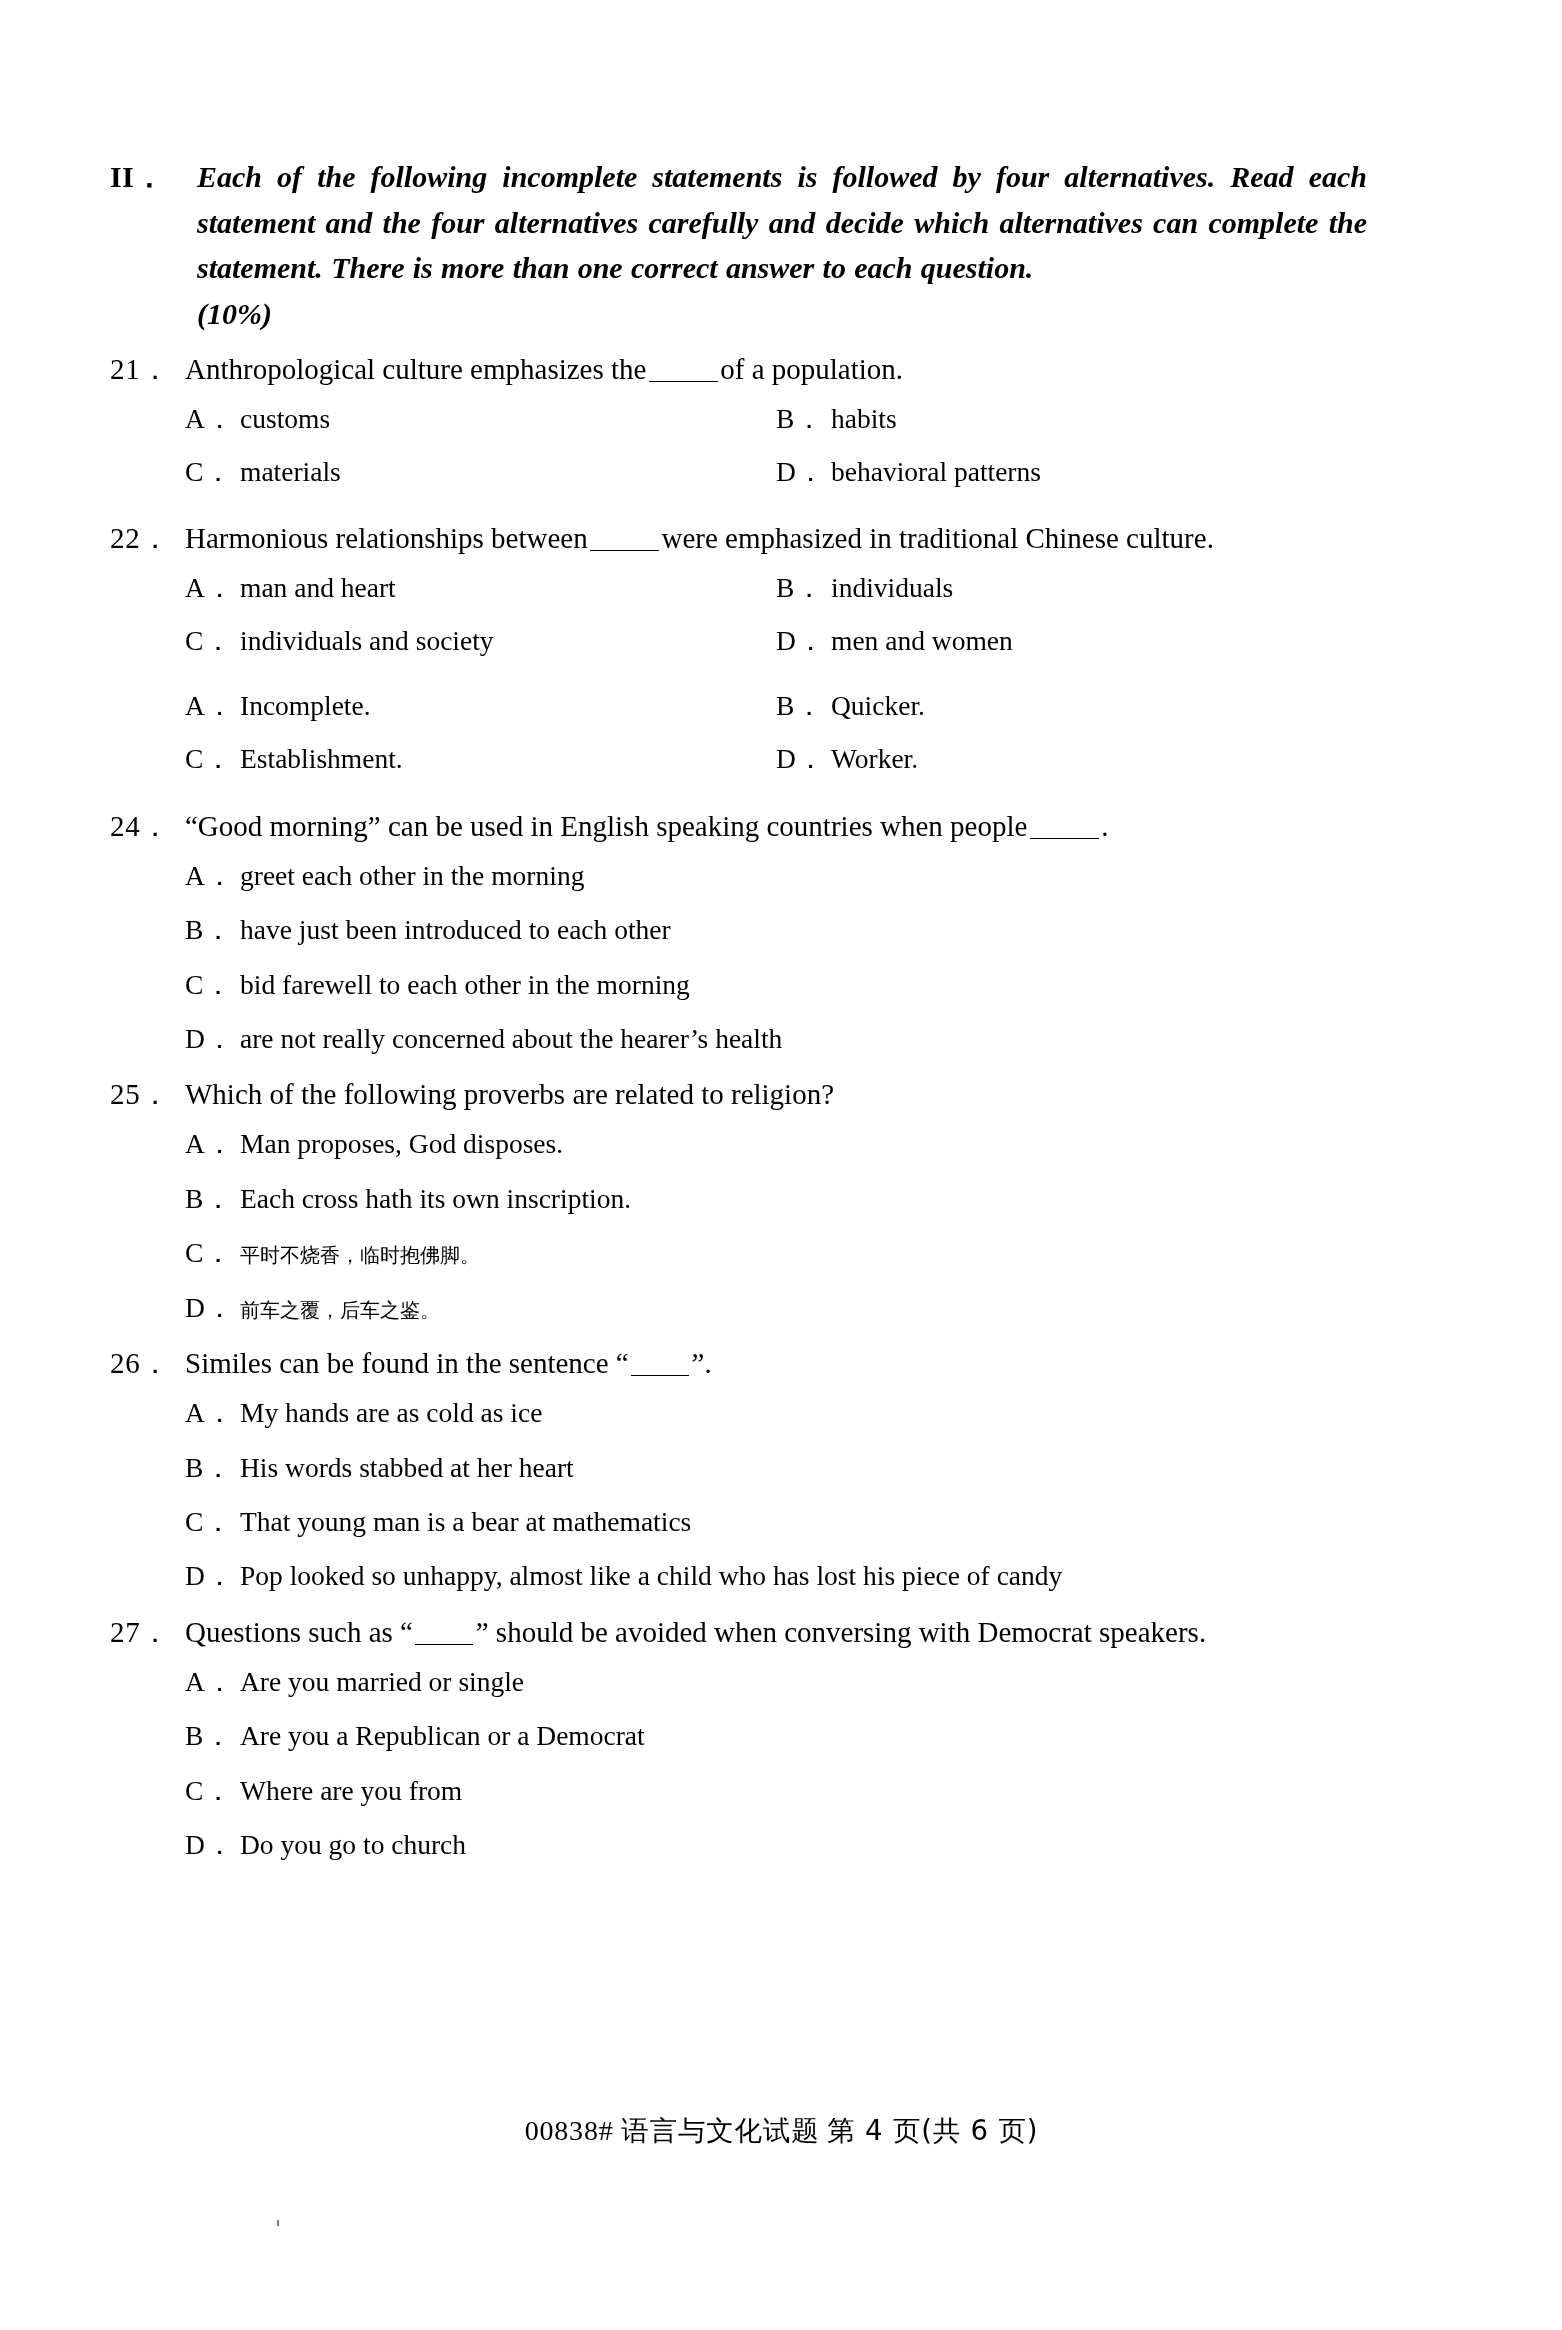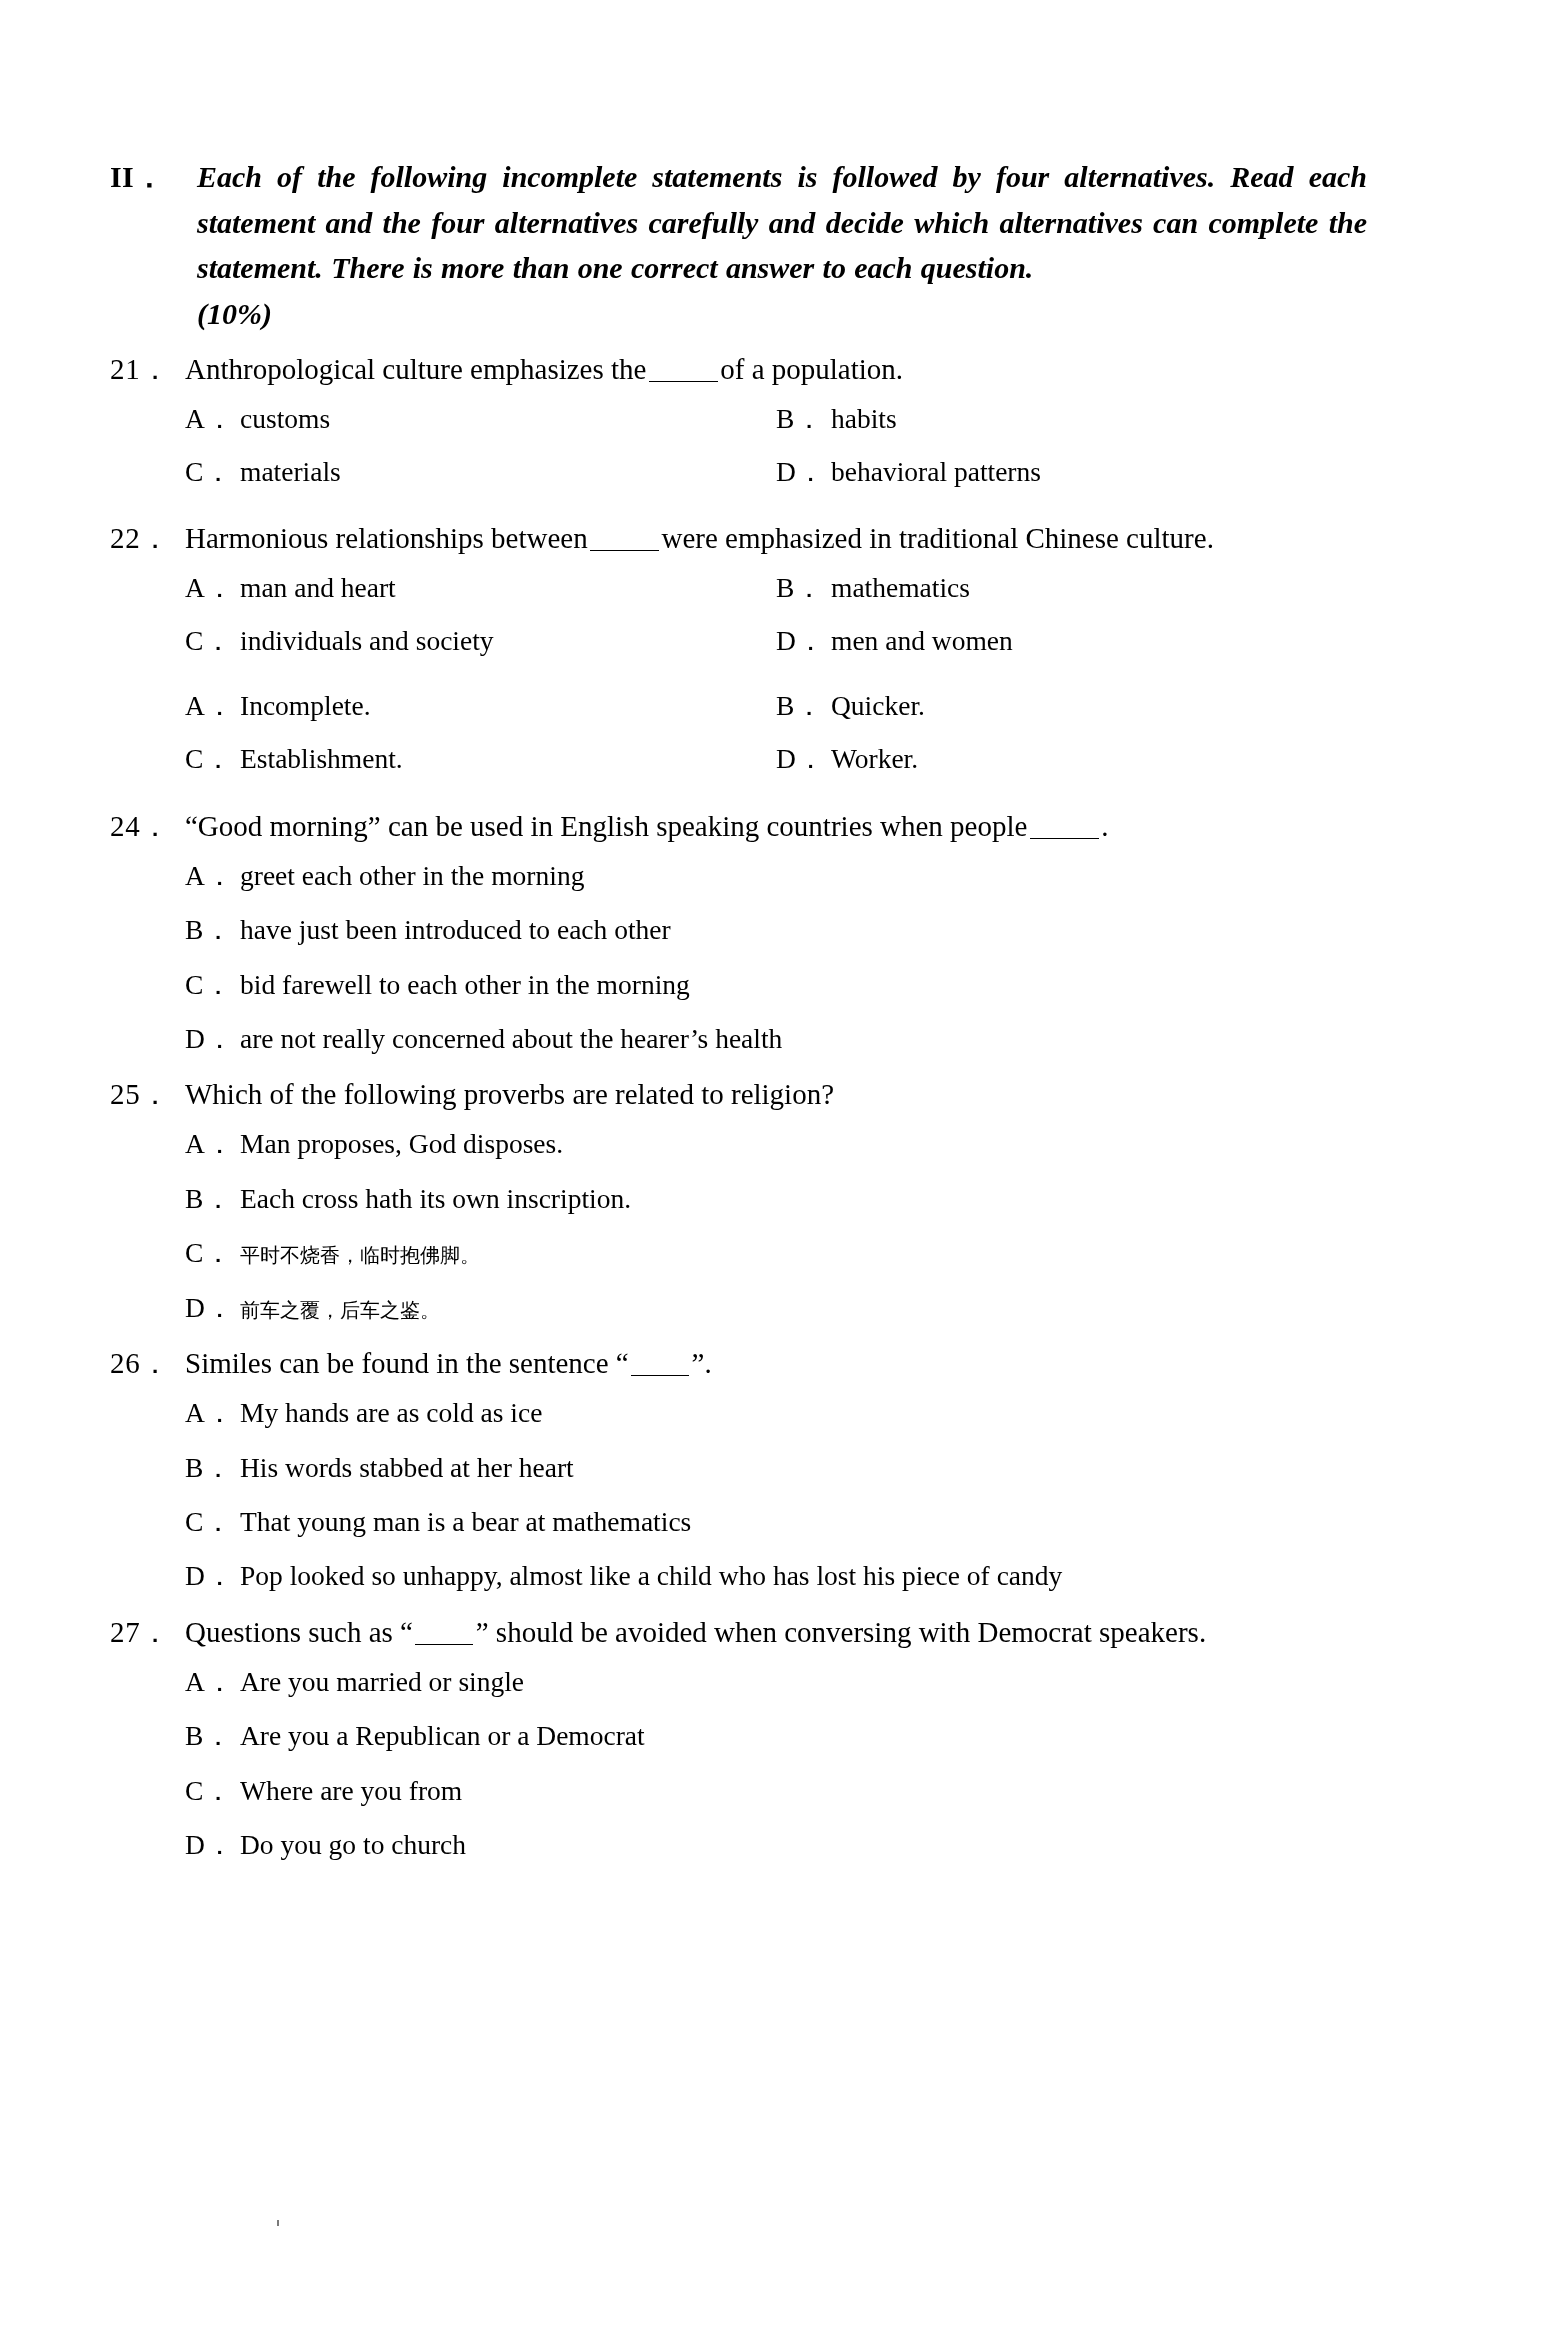--- a/index.html
+++ b/index.html
@@ -200,21 +200,21 @@
         <span class="q-num">22．</span>
         <span class="q-text"><span>Harmonious relationships between</span><span class="blank"></span><span>were emphasized in traditional Chinese culture.</span></span>
       </div>
       <div class="opts-2col">
         <div class="opt">
           <span class="opt-label">A．</span>
           <span class="opt-body">man and heart</span>
         </div>
         <div class="opt">
           <span class="opt-label">B．</span>
-          <span class="opt-body">mathematics</span>
+          <span class="opt-body">individuals</span>
         </div>
         <div class="opt">
           <span class="opt-label">C．</span>
           <span class="opt-body">individuals and society</span>
         </div>
         <div class="opt">
           <span class="opt-label">D．</span>
           <span class="opt-body">men and women</span>
         </div>
       </div>
@@ -336,17 +336,22 @@
         </div>
         <div class="opt">
           <span class="opt-label">D．</span>
           <span class="opt-body">Do you go to church</span>
         </div>
       </div>
     </div>
 
   </div>
 
+  <div class="footer">
+    <span>00838#</span>
+    <span class="cnfoot">语言与文化试题</span>
+    <span class="cnfoot">第 4 页(共 6 页)</span>
+  </div>
 
   <div class="speck"></div>
 
 </div>
 
 
 </body></html>

